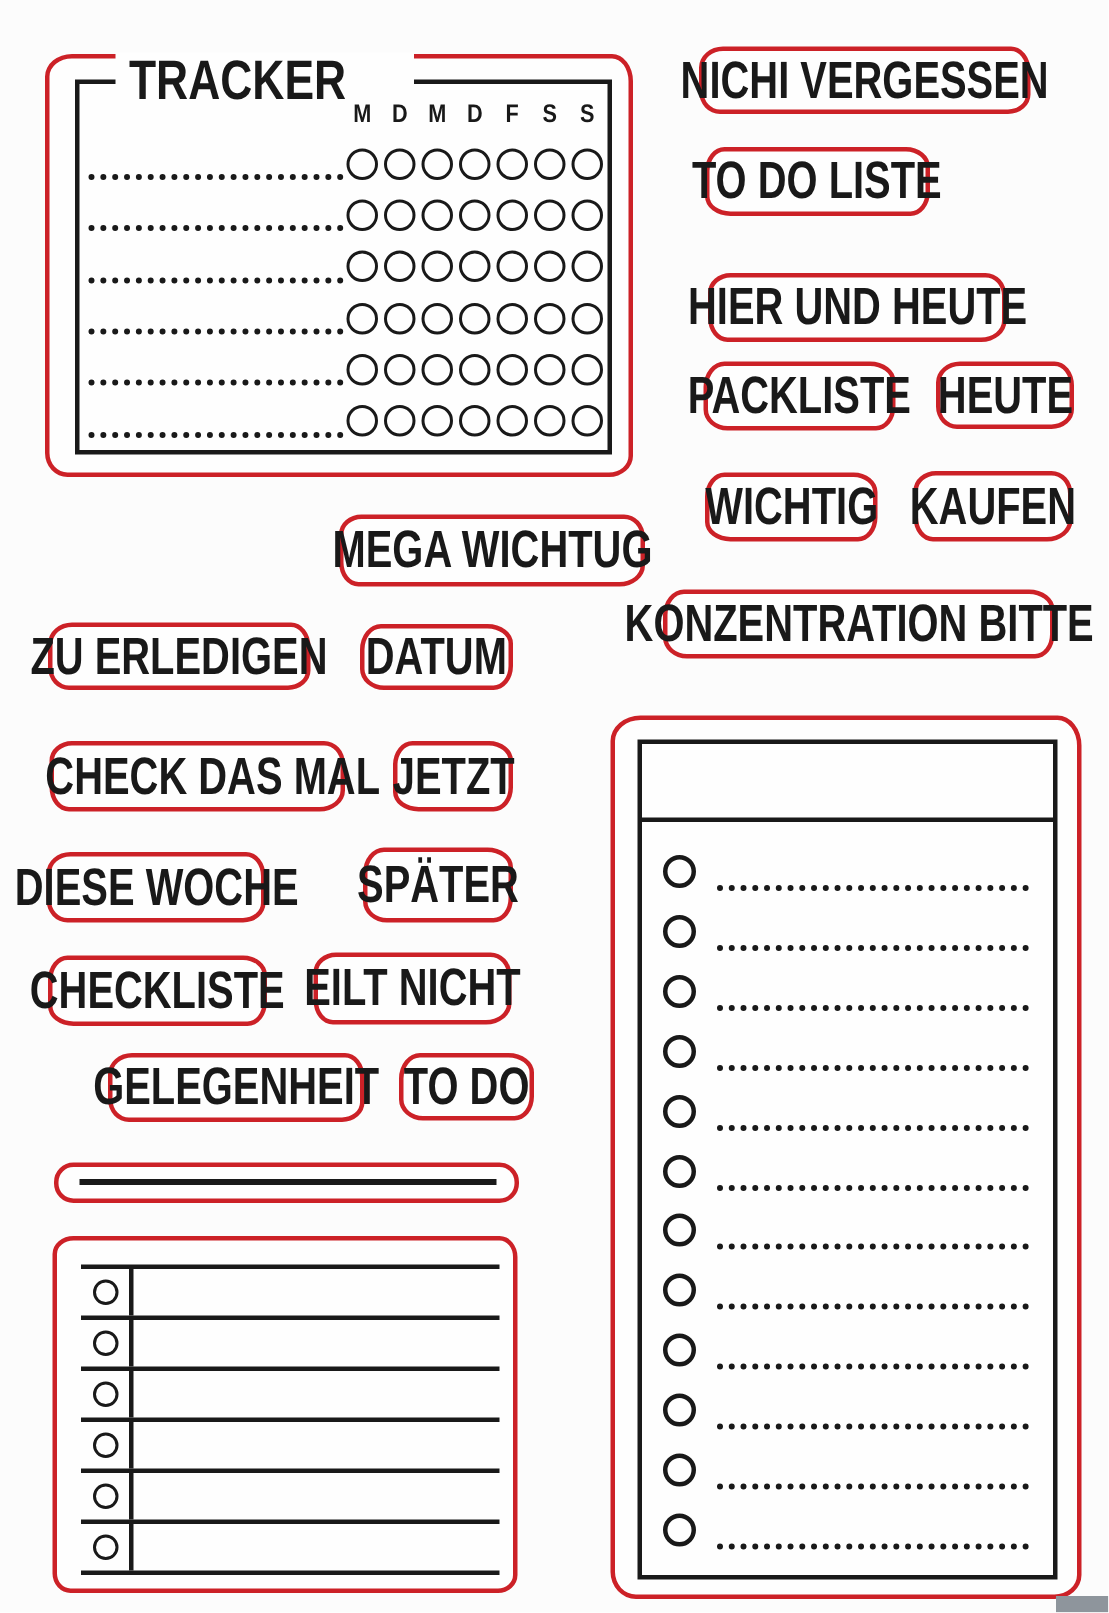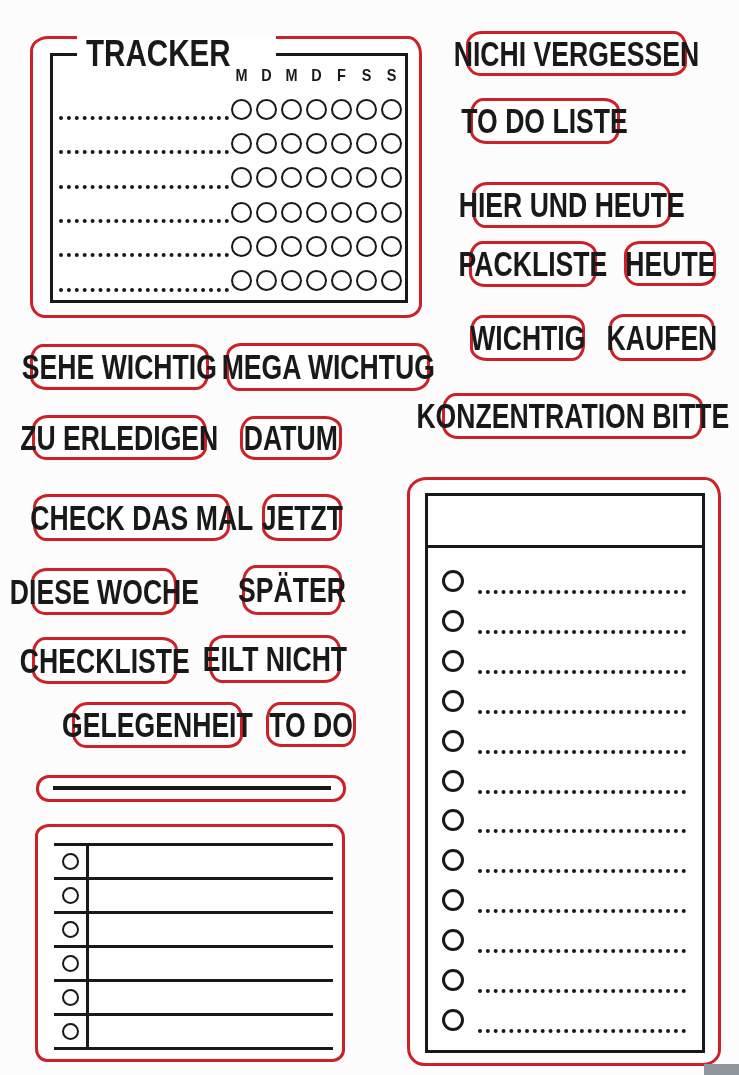--- a/index.html
+++ b/index.html
@@ -173,23 +173,20 @@
   <div class="pill r2" style="left:470px;top:315px;width:115px;height:46px;">
       <span class="ct">WICHTIG</span>
     </div>
   <div class="pill r3" style="left:609px;top:314px;width:106px;height:47px;">
       <span class="ct">KAUFEN</span>
     </div>
   <div class="pill r4" style="left:442px;top:393px;width:261px;height:46px;">
       <span class="ct">KONZENTRATION BITTE</span>
     </div>
 
-  <div class="pill r2" style="left:30px;top:344px;width:179px;height:46px;">
-      <span class="ct">SEHE WICHTIG</span>
-    </div>
   <div class="pill r3" style="left:226px;top:343px;width:204px;height:48px;">
       <span class="ct">MEGA WICHTUG</span>
     </div>
   <div class="pill r1" style="left:32px;top:415px;width:175px;height:45px;">
       <span class="ct">ZU ERLEDIGEN</span>
     </div>
   <div class="pill r4" style="left:240px;top:416px;width:102px;height:44px;">
       <span class="ct">DATUM</span>
     </div>
   <div class="pill r3" style="left:33px;top:494px;width:197px;height:47px;padding-left:20px;">

